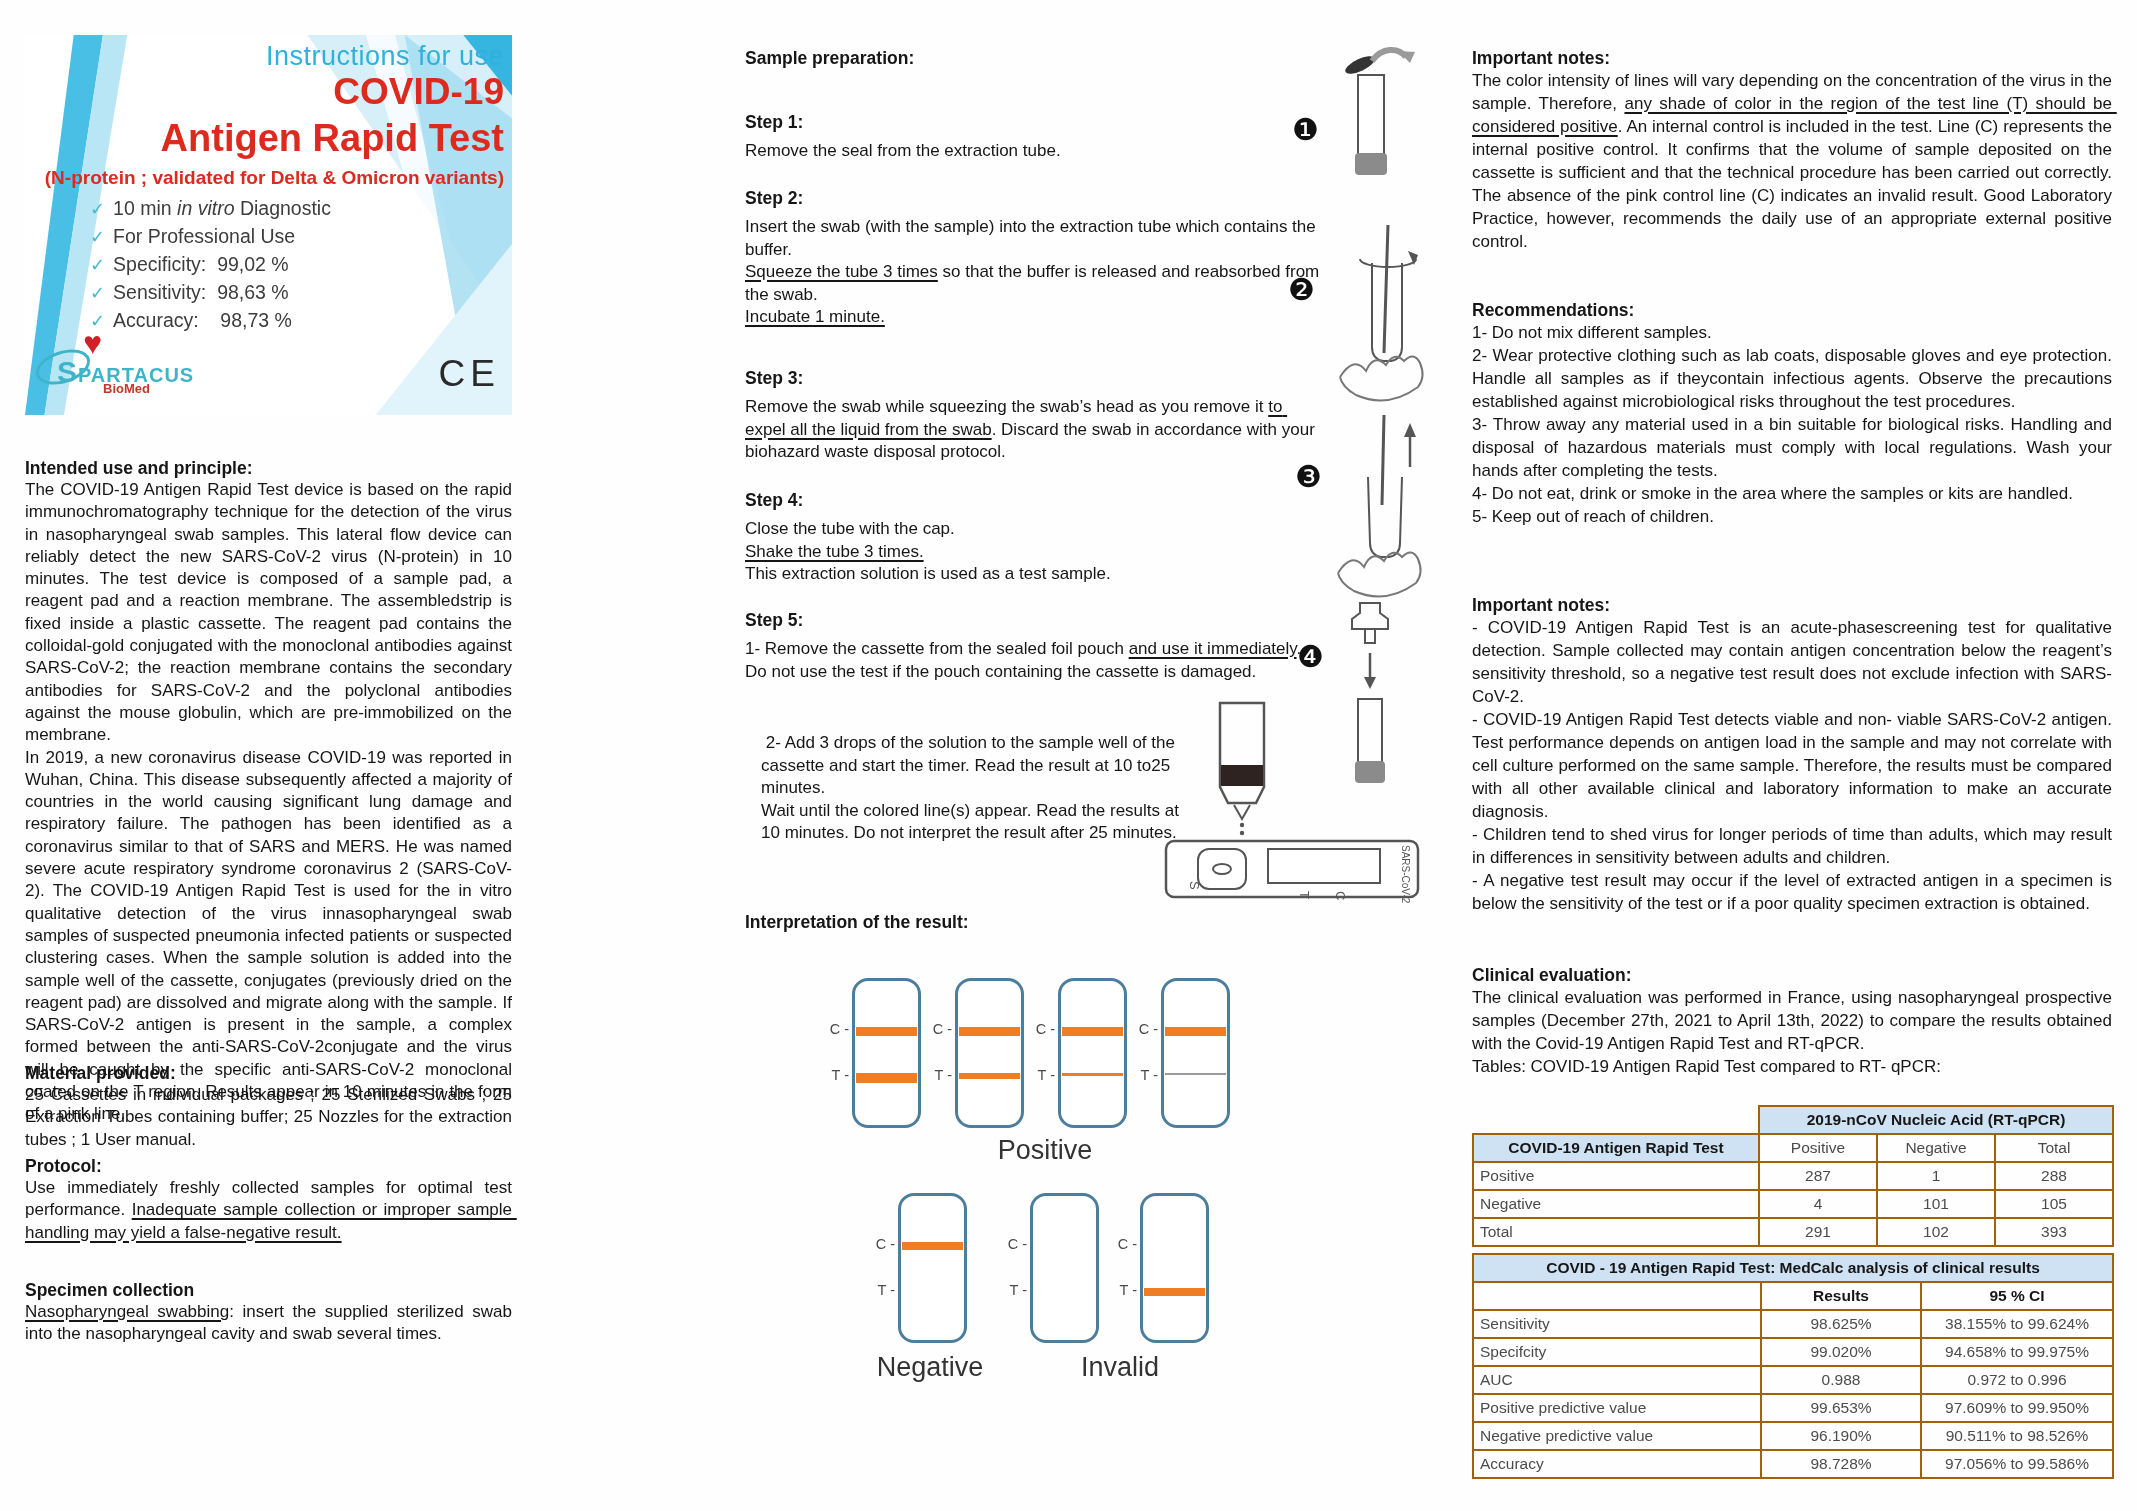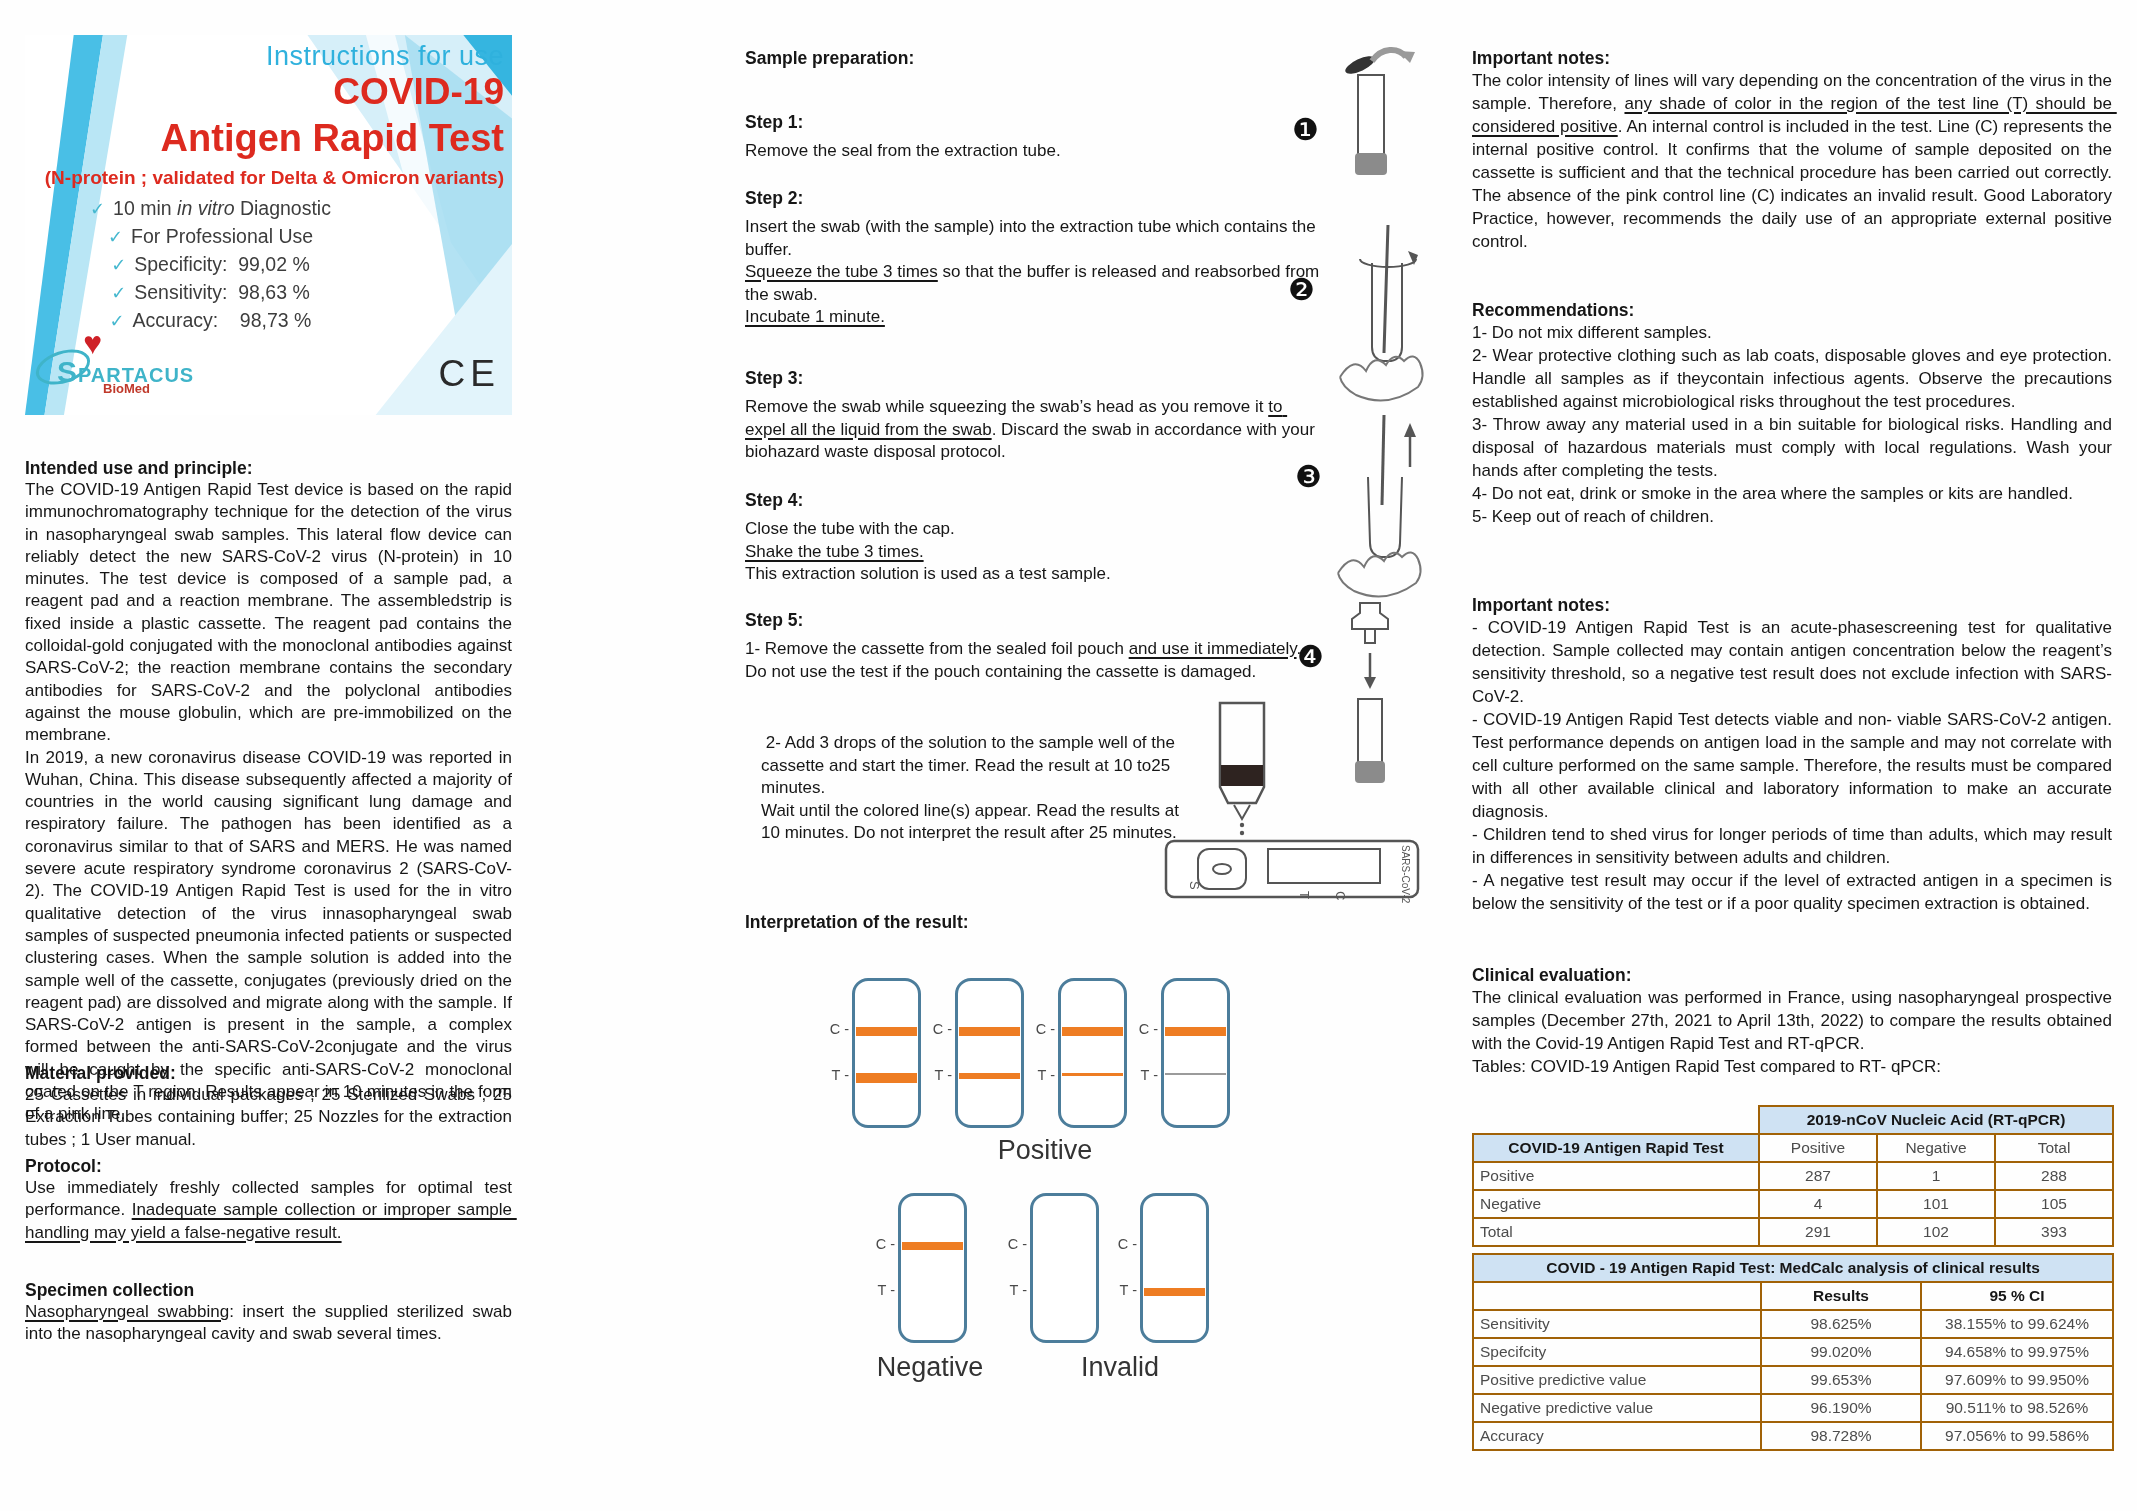--- a/index.html
+++ b/index.html
@@ -20,21 +20,21 @@
   .t4{clip-path:polygon(78% 0,100% 22%,100% 100%,92% 100%);background:#a6ddf1;opacity:.85;}
   .t5{clip-path:polygon(90% 0,100% 0,100% 16%);background:#35b5e0;}
   .t6{clip-path:polygon(100% 55%,100% 100%,72% 100%);background:#e2f4fb;}
   .t7{clip-path:polygon(70% 0,76% 0,97% 100%,91% 100%);background:#ffffff;opacity:.75;}
   .banner-text{position:absolute;right:8px;text-align:right;z-index:5;}
   .tagline{top:6px;font-size:27px;color:var(--accent-cyan,#2fb1dd);letter-spacing:.5px;}
   .title1{top:36px;font-size:37px;font-weight:700;color:var(--title-red,#dd2a1f);}
   .title2{top:82px;font-size:38px;font-weight:700;color:var(--title-red,#dd2a1f);}
   .subtitle{top:132px;font-size:19px;font-weight:700;color:var(--title-red,#dd2a1f);}
   .features{position:absolute;left:65px;top:162px;z-index:5;}
-  .feat{height:28px;font-size:19.5px;color:#3d3d3d;text-align:center;}
+  .feat{height:28px;font-size:19.5px;color:#3d3d3d;}
   .check{color:var(--check-teal,#45b8cf);margin-right:8px;font-size:18px;}
   .ftext{white-space:pre-wrap;}
   .logo{position:absolute;left:10px;top:300px;width:200px;height:75px;z-index:5;}
   .steth{position:absolute;left:0;top:16px;width:50px;height:26px;border:3px solid var(--logo-teal,#3fb4c9);
          border-radius:50%;transform:rotate(-18deg);}
   .heart{position:absolute;left:48px;top:-10px;font-size:32px;color:#cf2127;}
   .logoname{position:absolute;left:22px;top:20px;font-size:20px;font-weight:700;color:var(--logo-teal,#3fb4c9);letter-spacing:1px;}
   .logoname::first-letter{font-size:30px;}
   .logosub{position:absolute;left:68px;top:46px;font-size:13px;font-weight:700;color:#c0392b;}
   .ce{position:absolute;right:12px;top:318px;font-size:37px;color:#2a2a2a;letter-spacing:5px;z-index:5;font-weight:400;}
@@ -345,20 +345,25 @@
         <td class="gtxt">Sensitivity</td>
         <td class="center gtxt">98.625%</td>
         <td class="center gtxt">38.155% to 99.624%</td>
       </tr>
       <tr>
         <td class="gtxt">Specifcity</td>
         <td class="center gtxt">99.020%</td>
         <td class="center gtxt">94.658% to 99.975%</td>
       </tr>
       <tr>
+        <td class="gtxt">AUC</td>
+        <td class="center gtxt">0.988</td>
+        <td class="center gtxt">0.972 to 0.996</td>
+      </tr>
+      <tr>
         <td class="gtxt">Positive predictive value</td>
         <td class="center gtxt">99.653%</td>
         <td class="center gtxt">97.609% to 99.950%</td>
       </tr>
       <tr>
         <td class="gtxt">Negative predictive value</td>
         <td class="center gtxt">96.190%</td>
         <td class="center gtxt">90.511% to 98.526%</td>
       </tr>
       <tr>

